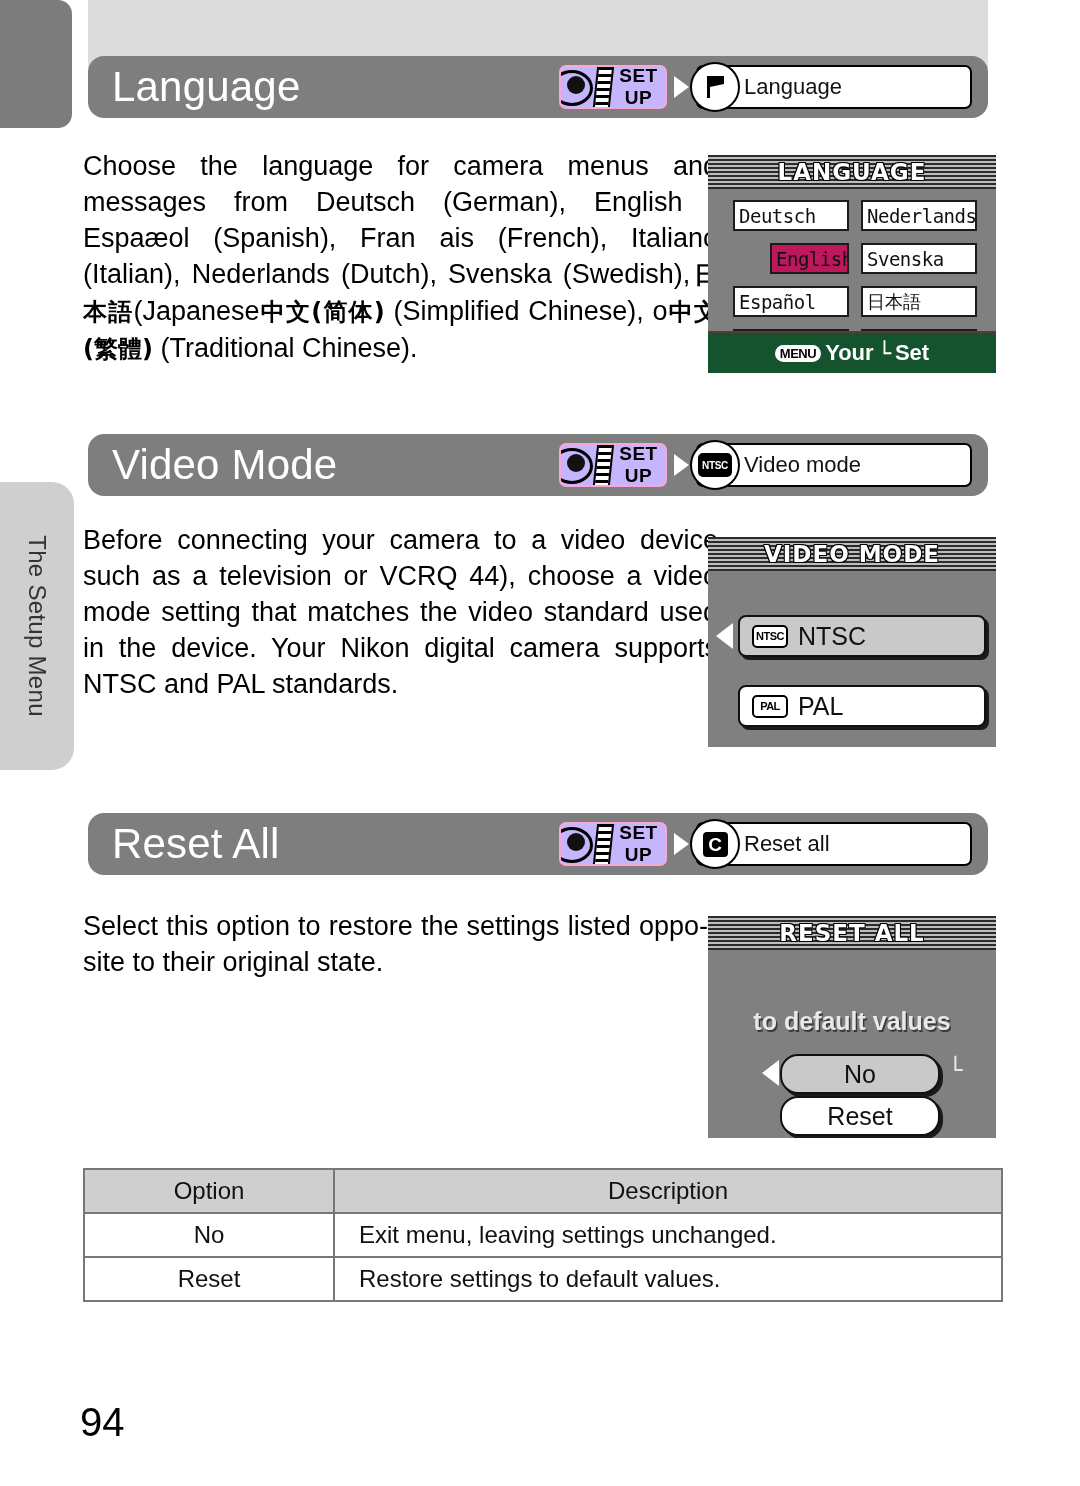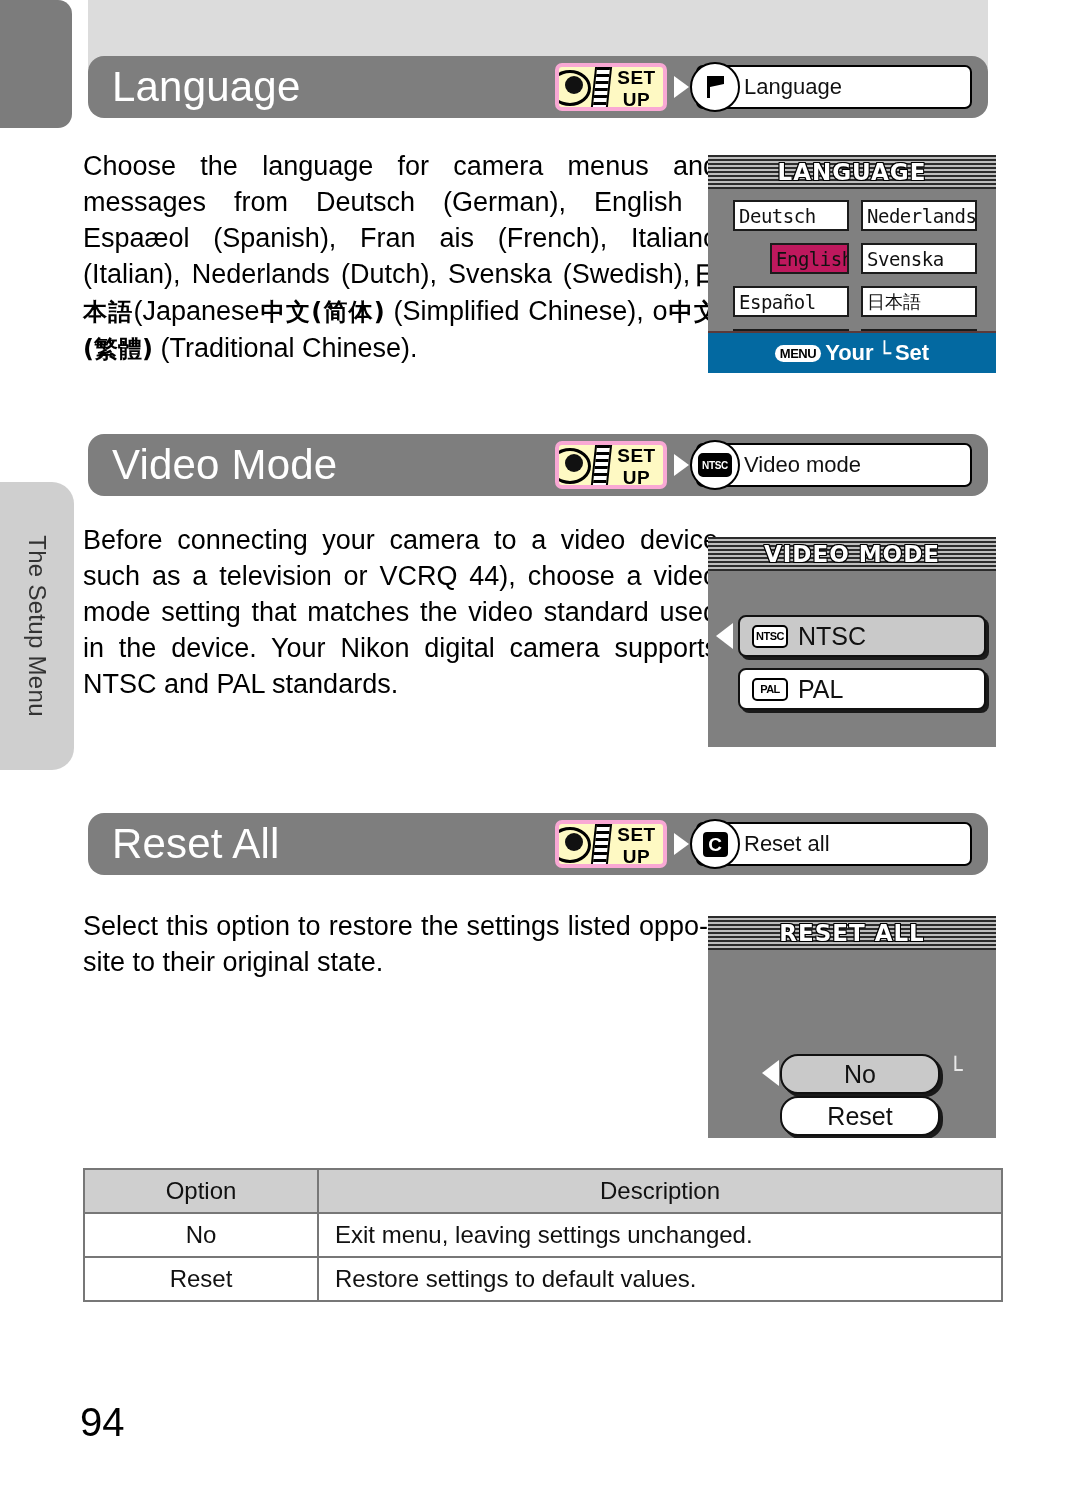--- a/index.html
+++ b/index.html
@@ -101,24 +101,25 @@
     display: flex;
     align-items: center;
     gap: 7px;
   }
 
   
   .setup-btn {
     position: relative;
     width: 104px;
     height: 40px;
-    background: #fef9c3;
-    border: 4px solid #f9a8d4;
+    background: #c4b5fd;
+    border: 2px solid #f9a8d4;
     border-radius: 7px;
     display: flex;
+    align-items: center;
     overflow: hidden;
   }
   .setup-dial {
     position: relative;
     width: 34px;
     height: 100%;
     flex: none;
   }
   .setup-dial::before {  
     content: "";
@@ -314,21 +315,21 @@
     font-family: "DejaVu Sans", sans-serif;
     font-size: 18px;
     letter-spacing: 0;
   }
 
   .lcd-footer {
     position: absolute;
     left: 0; bottom: 0;
     width: 100%;
     height: 40px;
-    background: #0369a1;
+    background: #14532d;
     display: flex;
     align-items: center;
     justify-content: center;
     gap: 4px;
     border-top: 2px solid #5a3a3a;
   }
   .menu-chip {
     background: #ffffff;
     color: #000;
     border-radius: 9px;
@@ -429,21 +430,21 @@
     left: 83px;
     top: 1168px;
     width: 920px;
     border-collapse: collapse;
     font-size: 24px;
   }
   .opt-table th,
   .opt-table td {
     border: 2px solid #777;
     height: 42px;
-    padding: 0 16px;
+    padding: 0 24px;
     font-weight: normal;
     color: #111;
   }
   .opt-table thead th {
     background: #cfcfcf;
     text-align: center;
   }
   .opt-table td.opt-name {
     width: 200px;
     text-align: center;
@@ -534,21 +535,21 @@
 
   <div class="lcd" style="left:708px; top:537px; width:288px; height:210px;">
     <div class="lcd-titlebar">
       <span class="lcd-title">VIDEO MODE</span>
     </div>
     <span class="sel-caret" style="left:8px; top:86px;"></span>
     <div class="vm-row sel" style="top:78px;">
       <span class="vm-badge">NTSC</span>
       <span class="vm-label">NTSC</span>
     </div>
-    <div class="vm-row" style="top:131px;">
+    <div class="vm-row" style="top:148px;">
       <span class="vm-badge">PAL</span>
       <span class="vm-label">PAL</span>
     </div>
   </div>
 
   <div class="sec-bar" style="top:813px;">
     <span class="sec-title">Reset All</span>
     <div class="crumbs">
       <div class="setup-btn">
         <span class="setup-dial"></span>
@@ -564,20 +565,21 @@
       </div>
     </div>
   </div>
 
   <div class="body-copy" style="left:83px; top:908px; width:625px;">Select this option to restore the settings listed oppo-site to their original state.</div>
 
   <div class="lcd" style="left:708px; top:916px; width:288px; height:222px;">
     <div class="lcd-titlebar">
       <span class="lcd-title">RESET ALL</span>
     </div>
+    <div class="ra-msg" style="top:90px;">to default values</div>
     <span class="sel-caret" style="left:54px; top:144px;"></span>
     <div class="ra-btn sel" style="left:72px; top:138px;">No</div>
     <span style="position:absolute; left:240px; top:140px; color:#e8e8e8; font-size:24px; font-weight:bold; transform:scaleX(-1); display:inline-block;">┘</span>
     <div class="ra-btn" style="left:72px; top:180px;">Reset</div>
   </div>
 
   <table class="opt-table">
     <thead>
       <tr>
         <th>Option</th>

